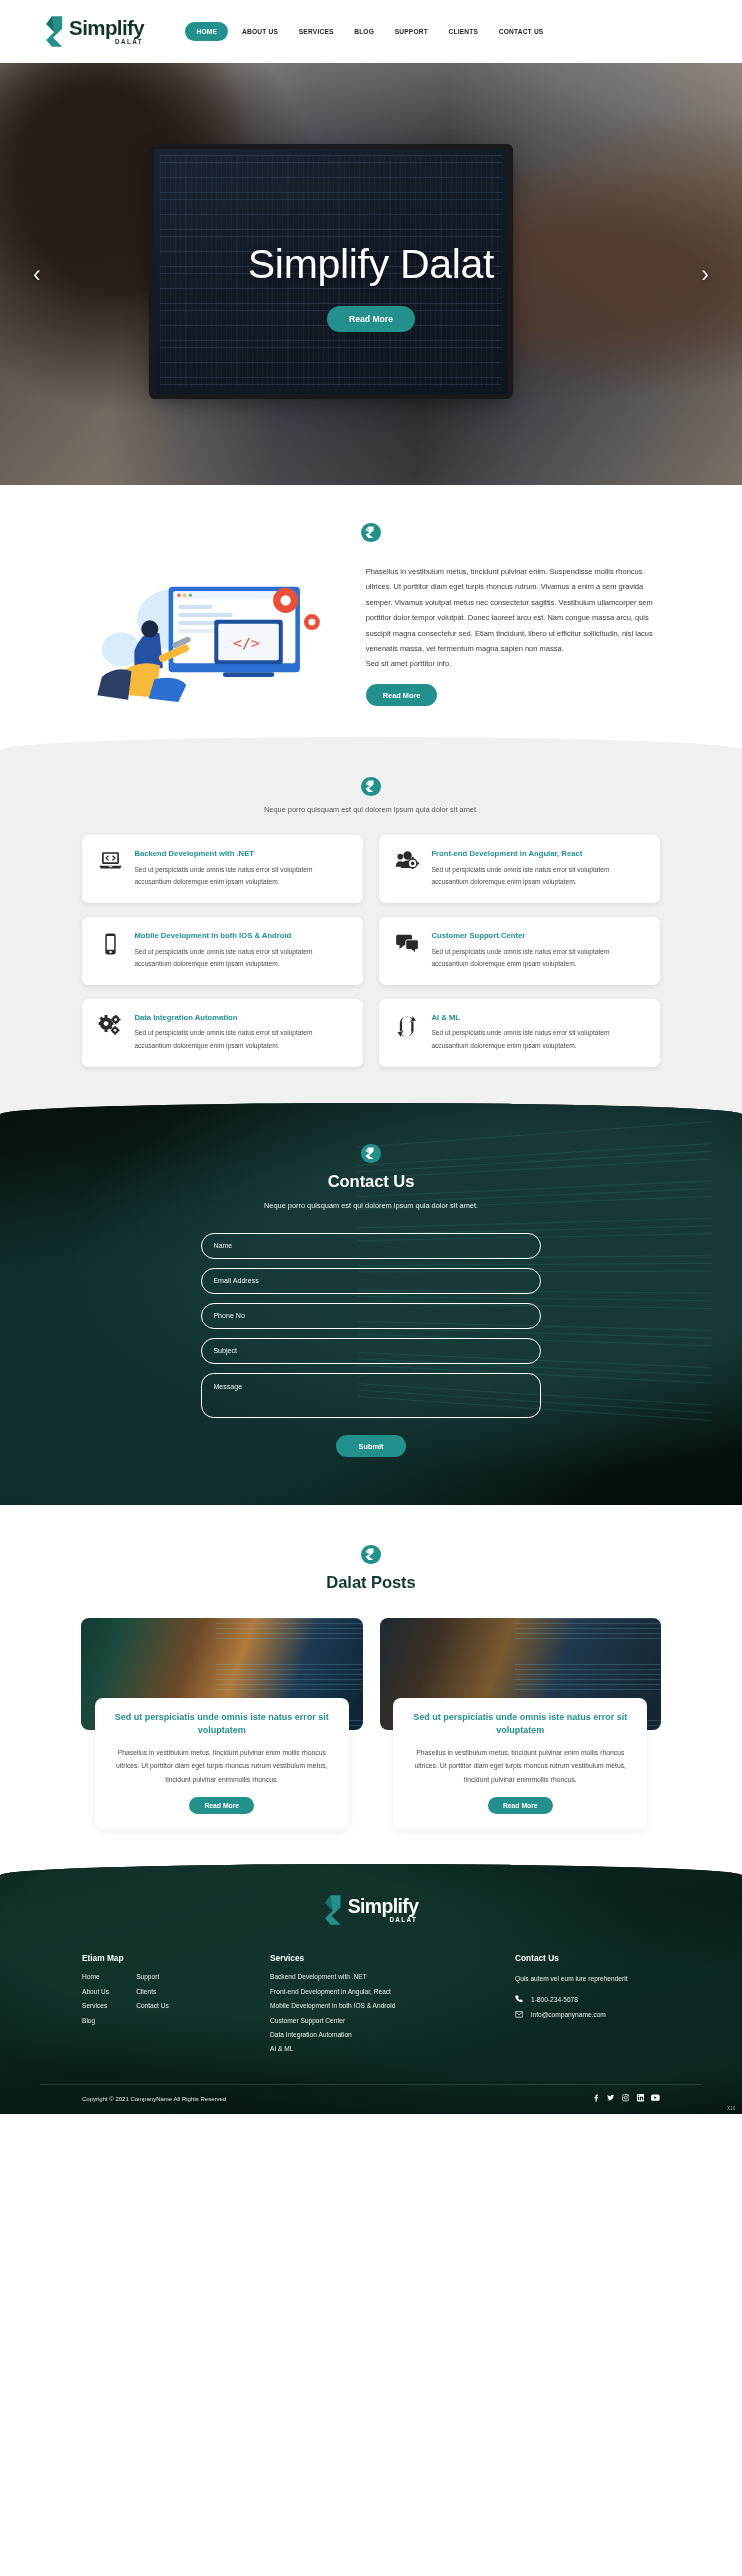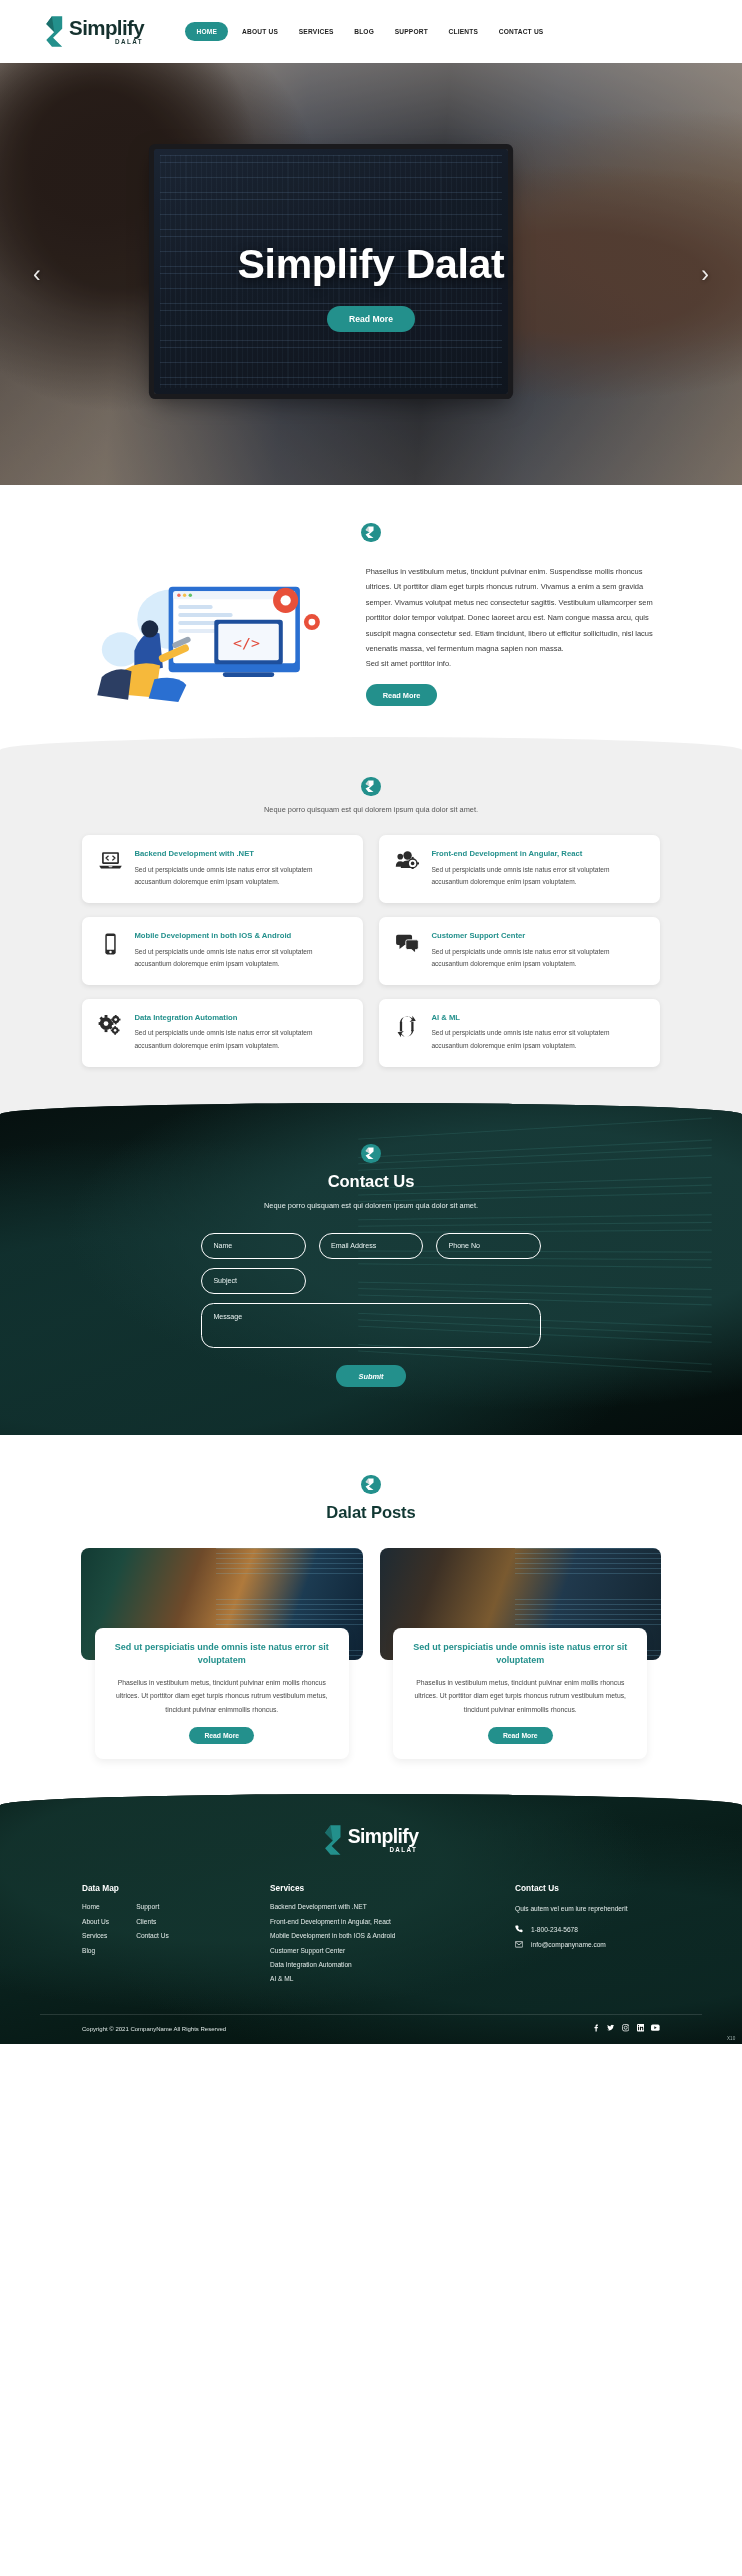--- a/index.html
+++ b/index.html
@@ -91,21 +91,21 @@
   .hero-overlay { position: absolute; inset: 0; background: rgba(25,30,38,0.18); }
   .hero-inner {
     position: relative; z-index: 4;
     height: 100%;
     display: flex; flex-direction: column;
     align-items: center; justify-content: center;
     padding-top: 11.4px;
   }
   .hero-title {
     font-size: 41px;
-    font-weight: 700;
+    font-weight: 400;
     color: #fff;
     letter-spacing: -0.3px;
     text-shadow: 0 1.7px 8px rgba(0,0,0,.55);
     line-height: 1.05;
     margin-top: 16px;
   }
   .hero-sub {
     margin-top: 15px;
     font-size: 13.7px;
     font-weight: 700;
@@ -236,21 +236,21 @@
     position:absolute; left: 46%; top: 8%; width: 48%; height: 70%;
     background: repeating-linear-gradient(180deg, rgba(90,190,180,0.14) 0 0.6px, rgba(0,0,0,0) 0.6px 6.8px);
     transform: perspective(342px) rotateY(-10deg);
   }
   .contact-inner { position: relative; z-index: 3; }
   .contact .sec-title { color: #fff; }
   .contact .sec-sub { color: #e6efee; font-size: 7.4px; }
   .form {
     max-width: 548px; margin: 23px auto 0;
     display: grid;
-    grid-template-columns: 1fr 1fr 1fr;
+    grid-template-columns: 1fr;
     gap: 9px 12.6px;
     padding: 0 104px;
   }
   .field {
     background: transparent;
     border: 0.9px solid #ffffff;
     border-radius: 15px;
     color: #fff;
     font-size: 7.1px;
     padding: 8px 11.4px;
@@ -259,21 +259,20 @@
     width: 100%;
   }
   .field::placeholder { color: #eaf3f2; opacity: 1; }
   .field.full { grid-column: 1 / -1; height: 45px; resize: none; border-radius: 12.6px; padding-top: 8.6px;}
   .submit-wrap { grid-column: 1 / -1; display: flex; justify-content: center; margin-top: 8px; }
   .submit-btn {
     background: #23908c; color: #fff; border: none;
     border-radius: 12.6px; padding: 6.3px 22px;
     font-size: 7.4px; font-weight: 700; cursor: pointer;
     font-family: "Liberation Sans", sans-serif;
-    font-style: italic;
   }
 
   
   .blog { background: #fff; padding: 40px 0 43px; }
   .blog-cards {
     max-width: 662px; margin: 25px auto 0;
     display: grid; grid-template-columns: 1fr 1fr; gap: 17px;
     padding: 0 41px;
   }
   .blog-card { border-radius: 8px; overflow: visible; position: relative; }
@@ -657,21 +656,21 @@
           </svg>
         </div>
         <div class="logo-text-block">
           <span class="logo-word">Simplify</span>
           <span class="logo-sub">DALAT</span>
         </div>
       </div>
 
       <div class="footer-cols">
         <div class="fcol map">
-          <h4>Data Map</h4>
+          <h4>Etiam Map</h4>
           <div class="flinks">
             <ul>
               <li>Home</li>
               <li>About Us</li>
               <li>Services</li>
               <li>Blog</li>
             </ul>
             <ul>
               <li>Support</li>
               <li>Clients</li>

